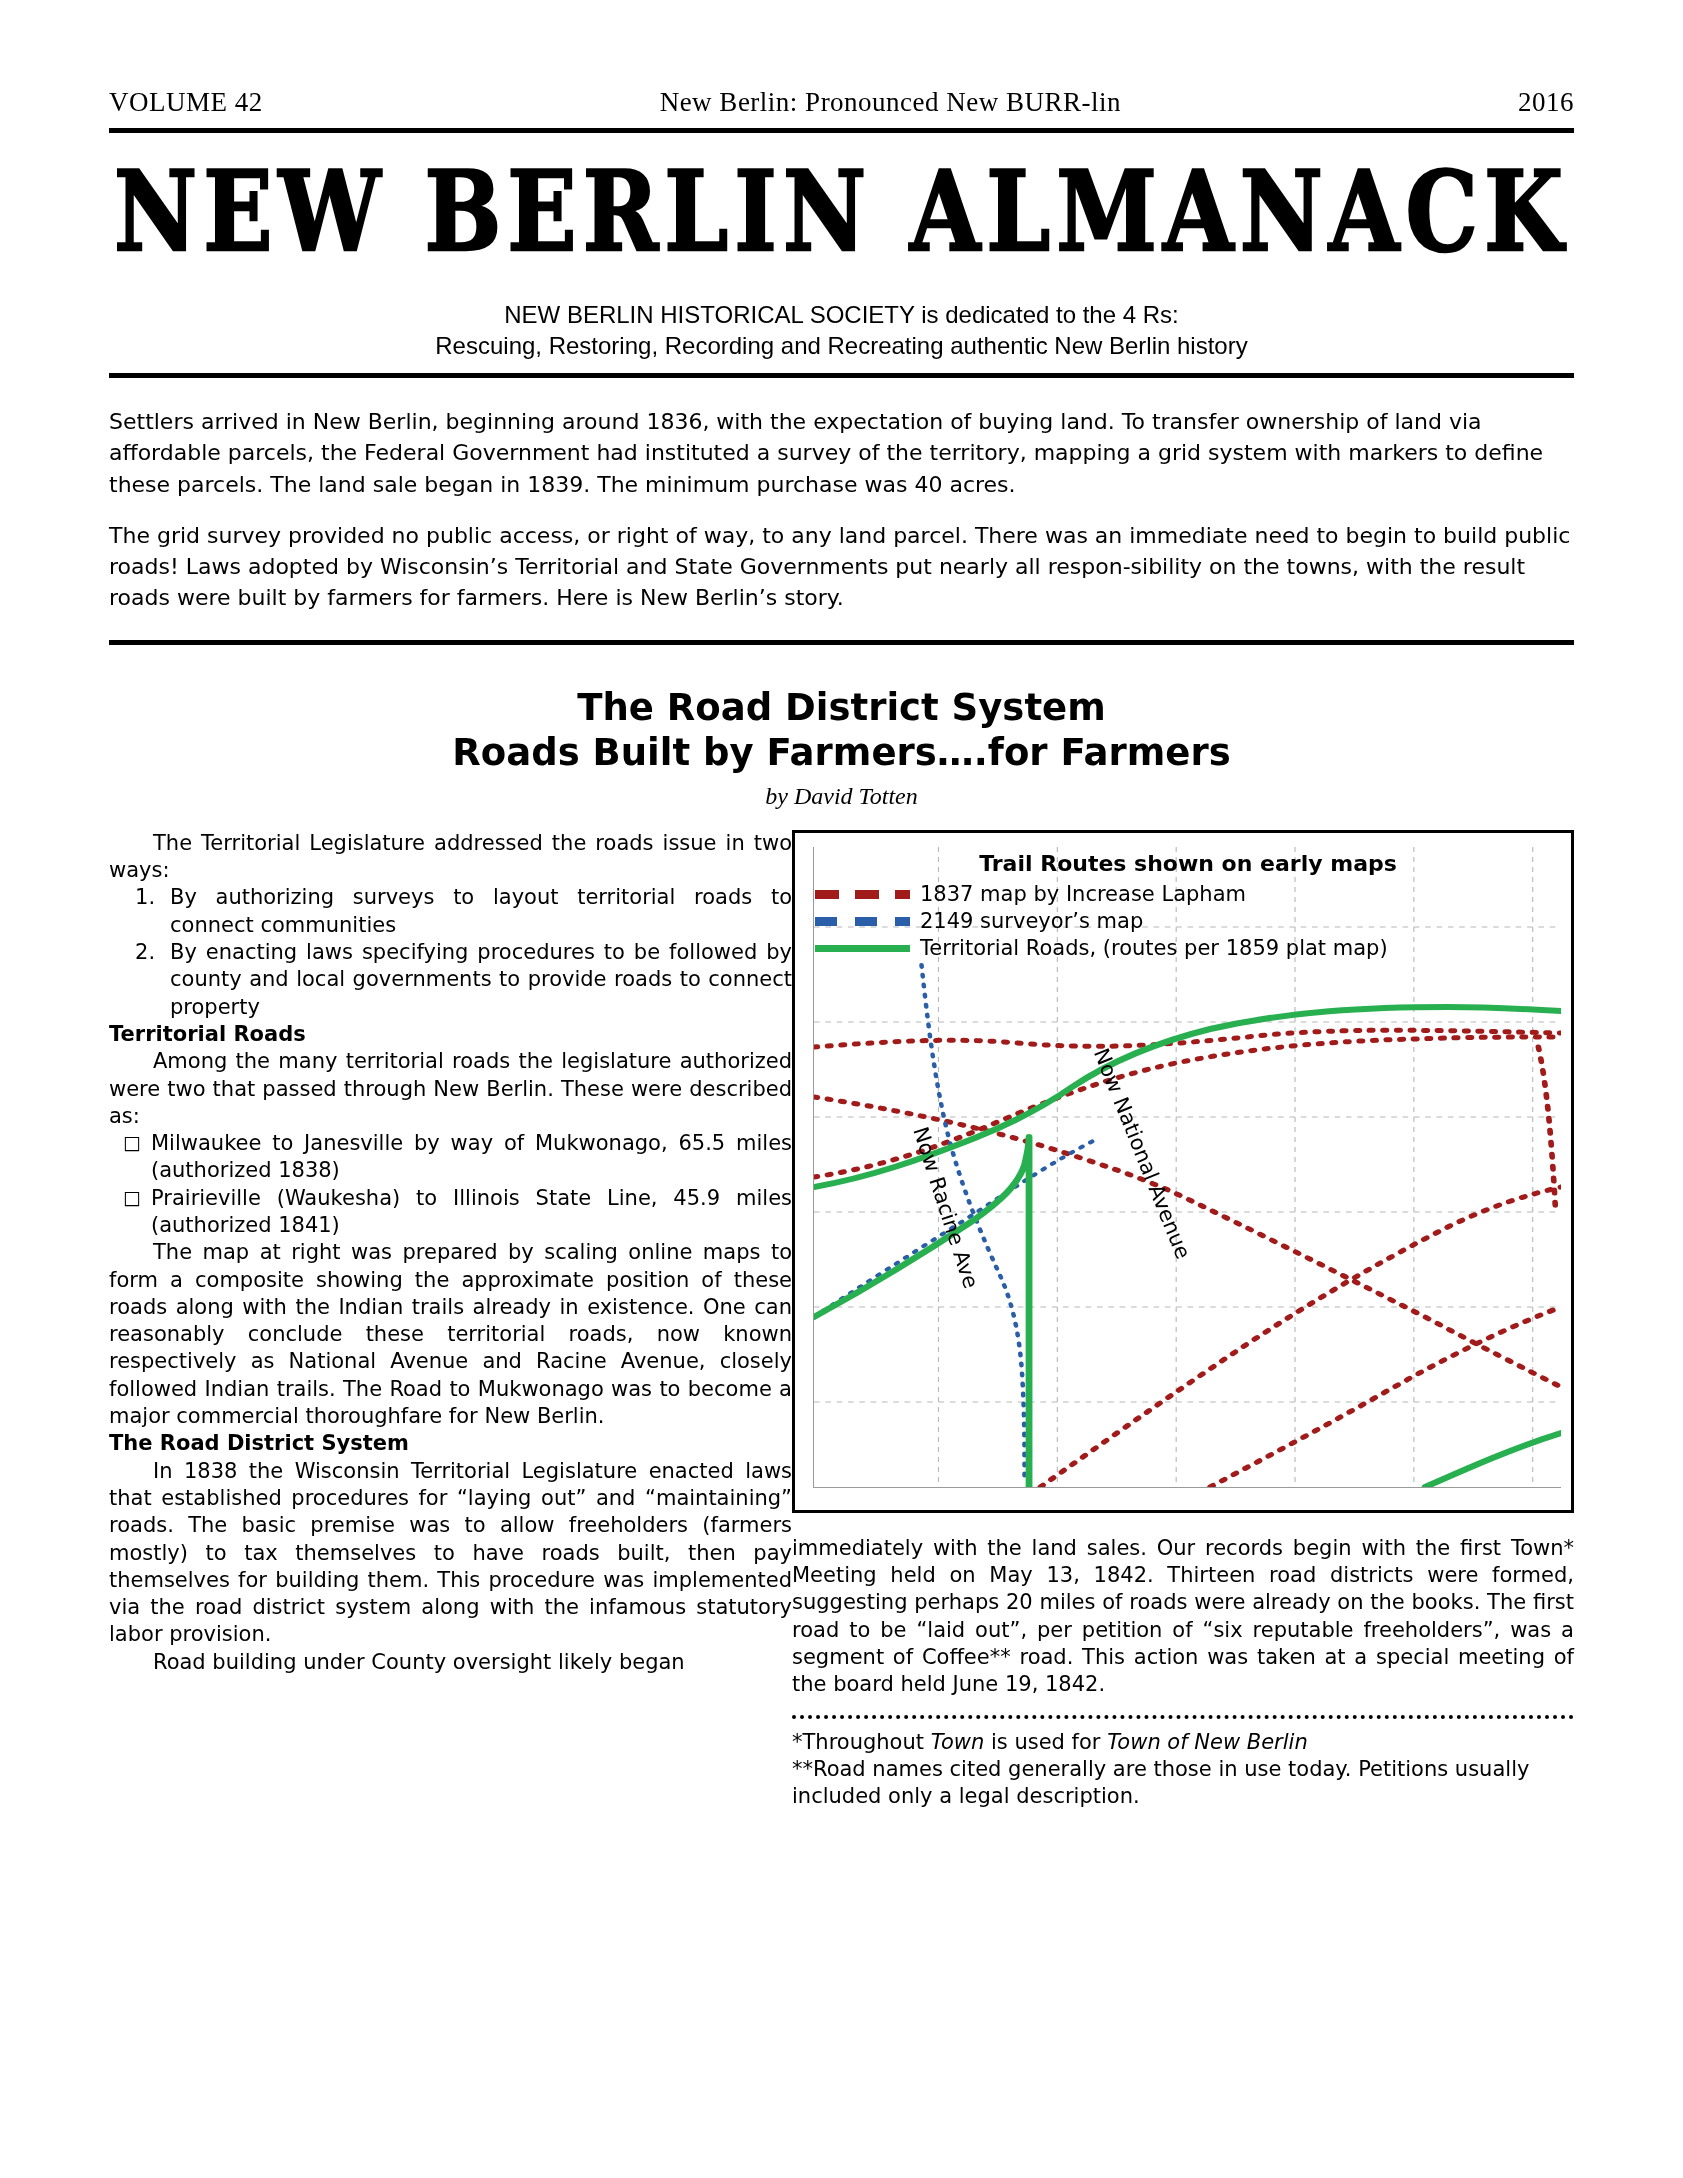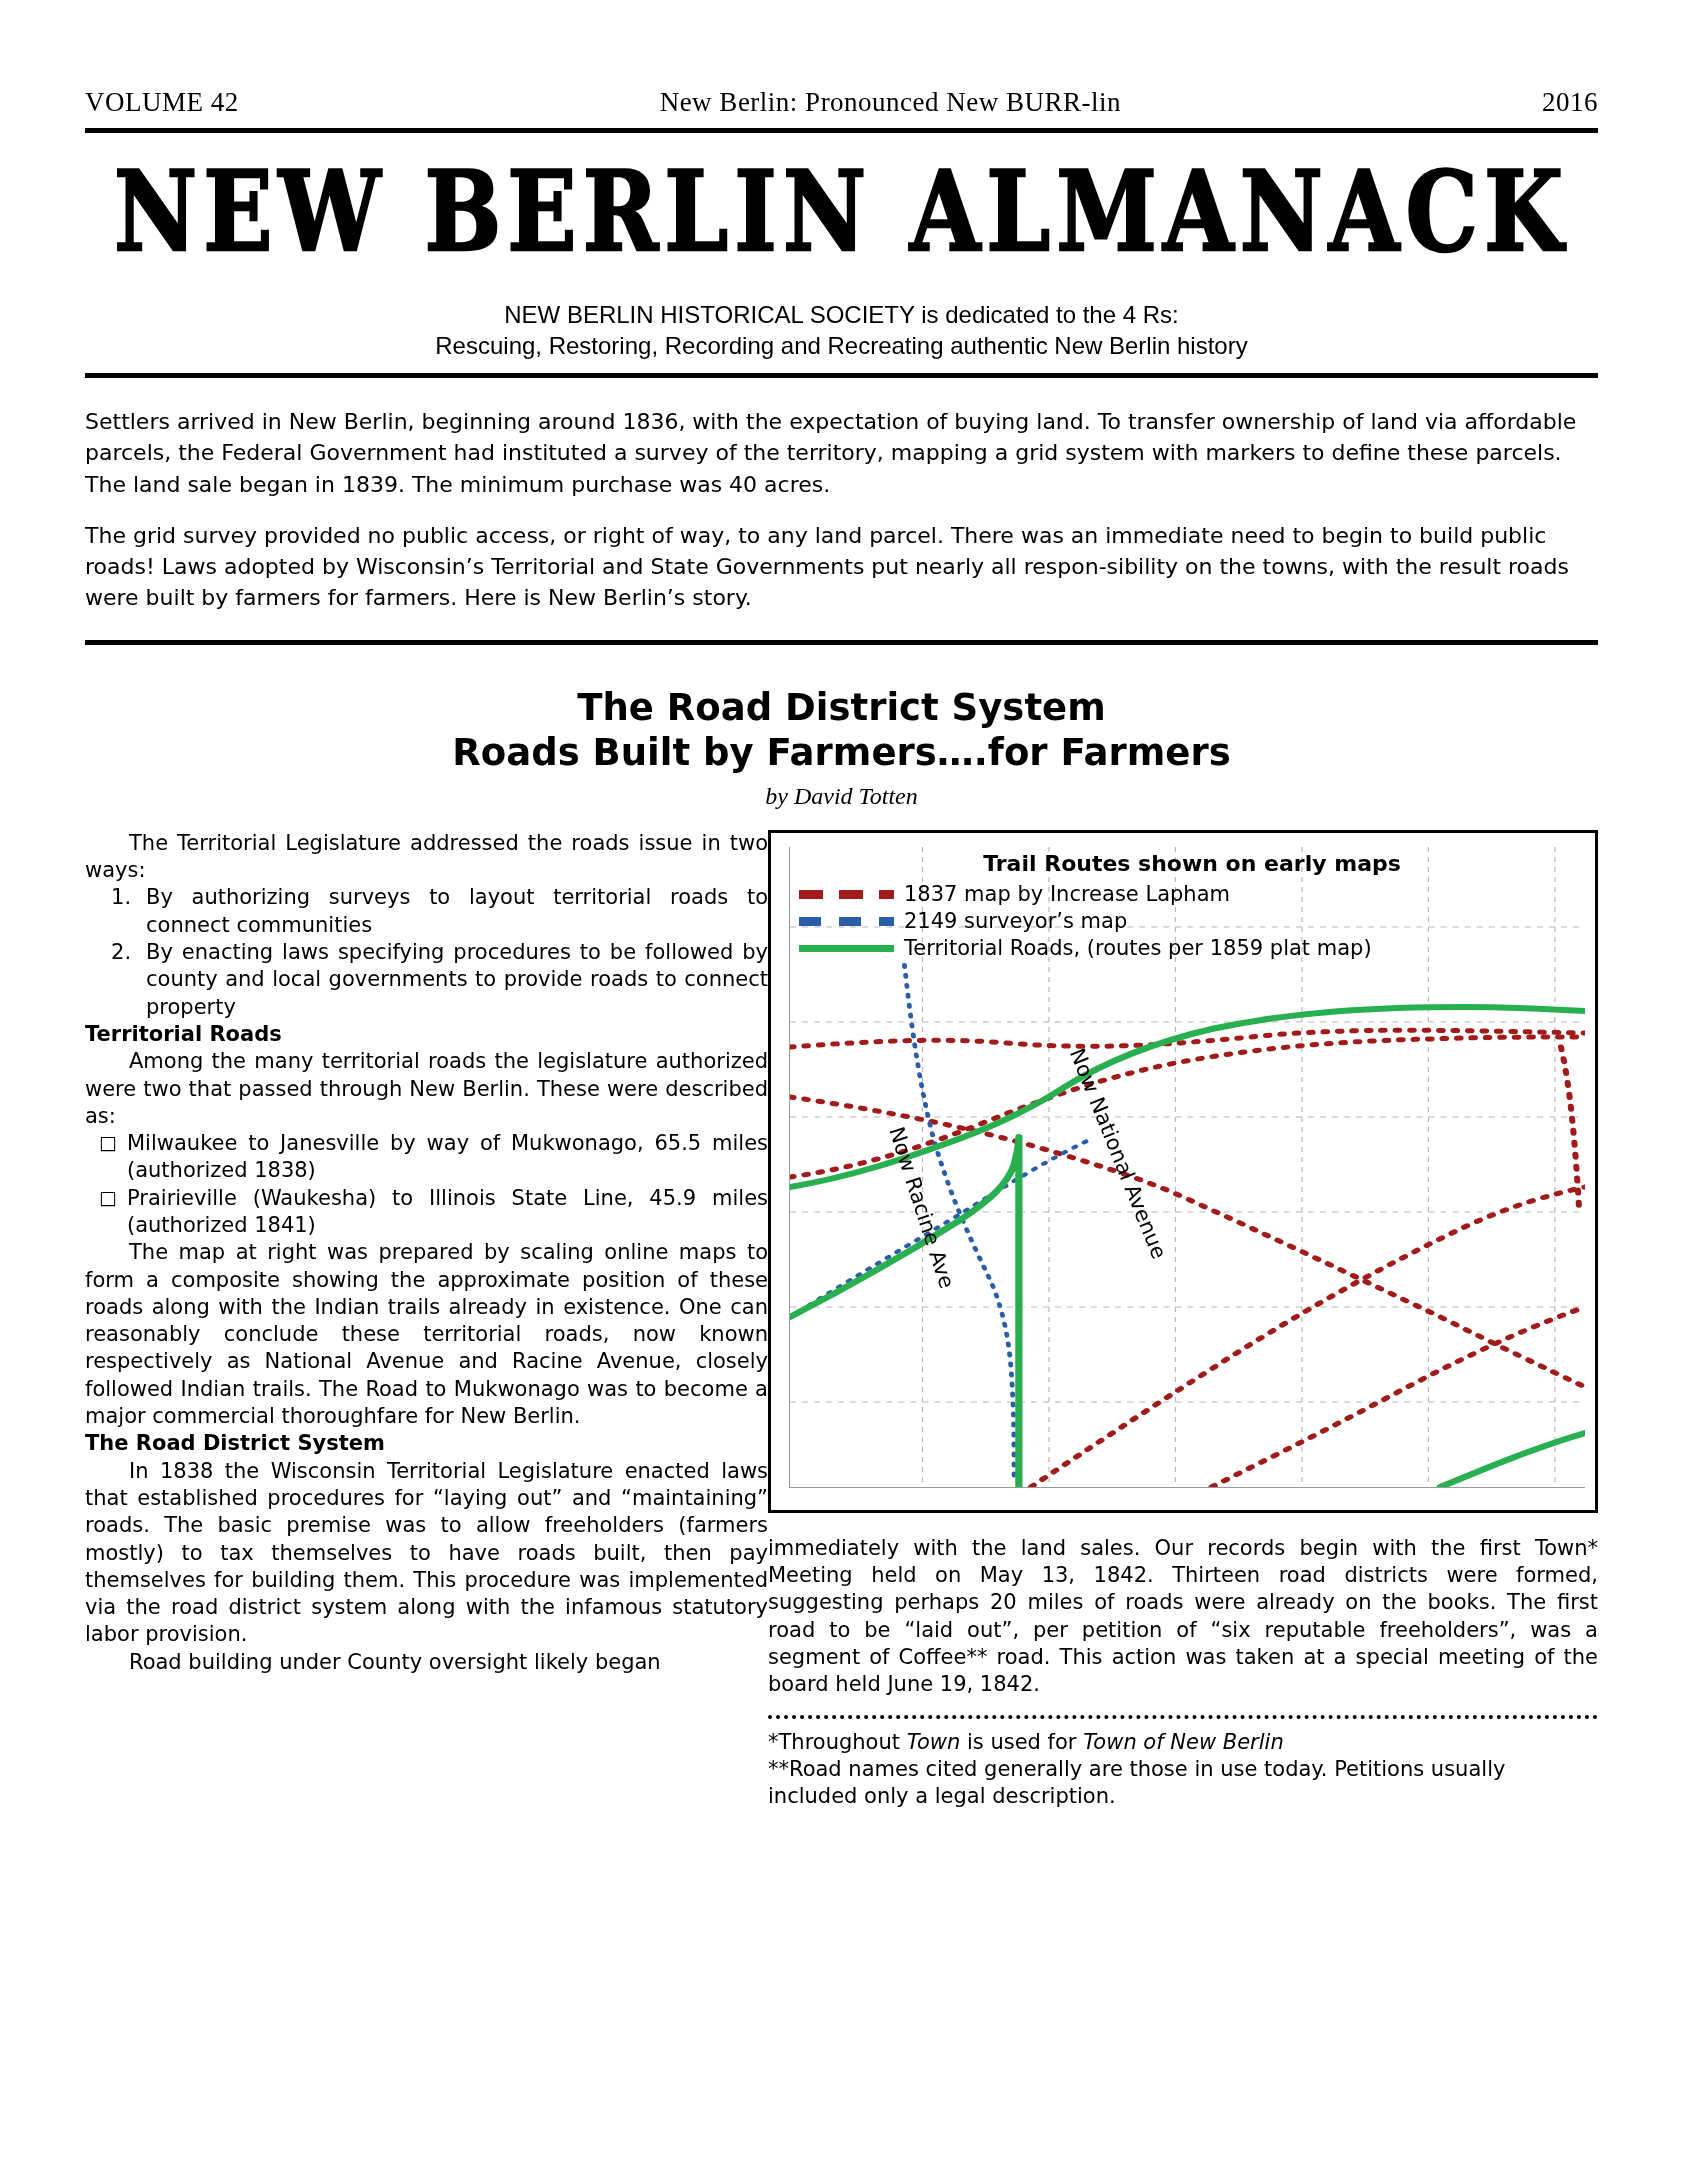--- a/index.html
+++ b/index.html
@@ -14,21 +14,21 @@
     color: #000000;
     position: relative;
     overflow: hidden;
   }
   .page {
     position: absolute;
     left: 0; top: 0;
     width: 1683px;
     height: 2178px;
     box-sizing: border-box;
-    padding: 0 85px;
+    padding: 0 109px;
   }
 
   
   .masthead-line {
     display: flex;
     justify-content: space-between;
     align-items: baseline;
     font-family: "Liberation Serif", serif;
     font-size: 27px;
     letter-spacing: 0.5px;
@@ -179,21 +179,21 @@
     position: absolute;
     left: 18px; right: 10px; top: 14px; bottom: 22px;
     border-left: 1px solid #9a9a9a;
     border-bottom: 1px solid #9a9a9a;
     box-sizing: border-box;
   }
   .map-svg { position: absolute; left: 0; top: 0; width: 100%; height: 100%; }
 
   .legend {
     position: absolute;
-    left: 28px;
+    left: 20px;
     top: 18px;
     right: 10px;
     font-family: "DejaVu Sans", sans-serif;
     font-size: 21px;
     z-index: 5;
   }
   .legend-title {
     font-weight: bold;
     text-align: center;
     margin-bottom: 6px;

